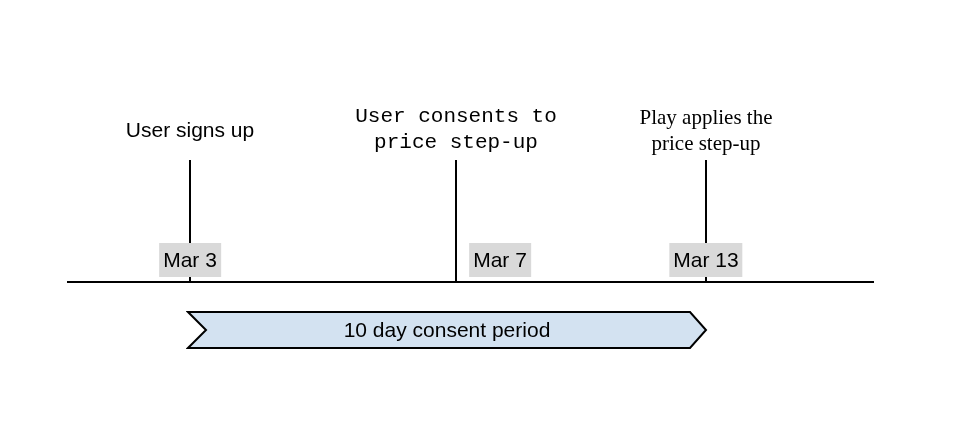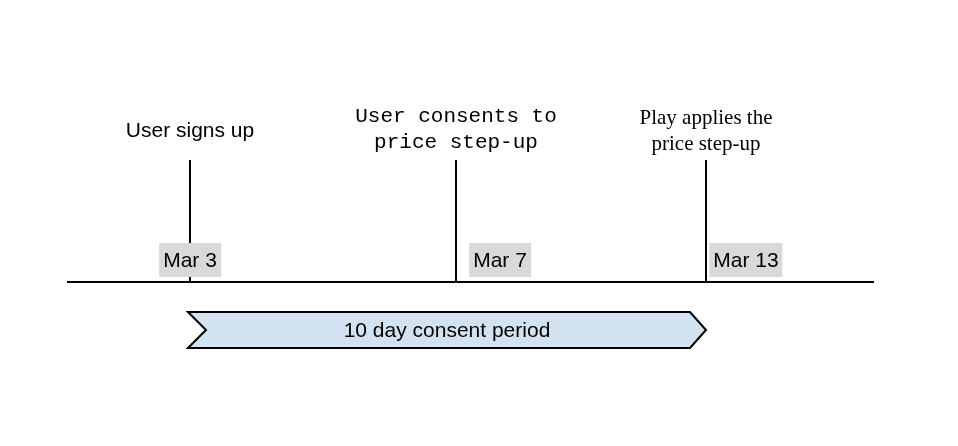--- a/index.html
+++ b/index.html
@@ -61,21 +61,21 @@
   }
   
   .ev1-label { left: 190px; top: 117px; }
   .ev2-label { left: 456px; top: 104px; font-family: Liberation Mono, monospace; }
   .ev3-label { left: 706px; top: 104px; font-family: Liberation Serif, serif; }
   .ev1-tick  { left: 189px; }
   .ev2-tick  { left: 455px; }
   .ev3-tick  { left: 705px; }
   .ev1-date  { left: 190px; }
   .ev2-date  { left: 456px; margin-left: 44px; }
-  .ev3-date  { left: 746px; text-align: right; }
+  .ev3-date  { left: 706px; text-align: right; }
   
   .banner {
     position: absolute;
     left: 186px;
     top: 310px;
     width: 522px;
     height: 40px;
     text-align: right;
   }
   .banner svg { display: block; width: 100%; height: 100%; }

